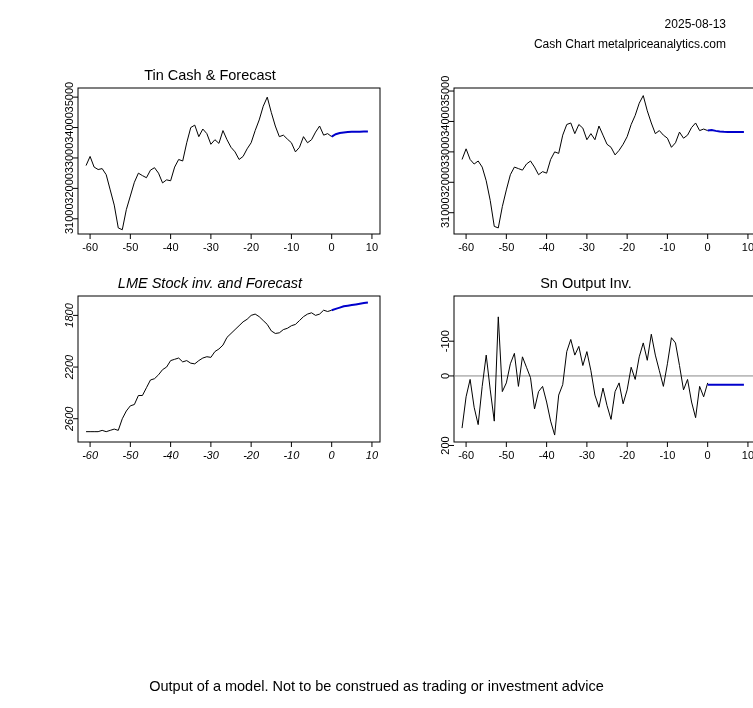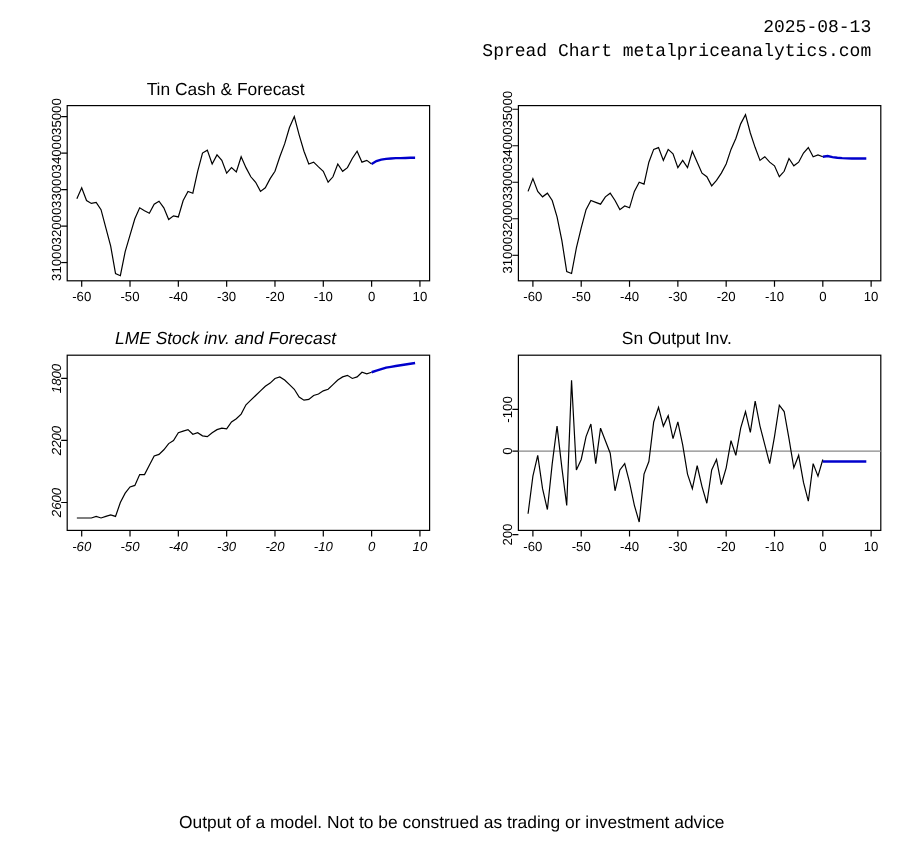--- a/index.html
+++ b/index.html
@@ -13,38 +13,38 @@
     font-family: "Liberation Sans", sans-serif;
     color: #000000;
     overflow: hidden;
     position: relative;
   }
   .header {
     position: absolute;
     top: 14px;
     right: 27px;
     text-align: right;
-    font-size: 15px;
+    font-size: 12px;
     line-height: 20px;
-    font-family: Liberation Mono, monospace;
   }
   .header div { white-space: nowrap; }
 
   .grid {
     position: absolute;
     top: 62px;
     left: 0;
     width: 753px;
     height: 610px;
   }
 
   .panel {
     position: absolute;
     width: 376px;
     height: 208px;
+    margin-left: 22px;
   }
   .panel.p0 { left: 0px;   top: 0px; }
   .panel.p1 { left: 376px; top: 0px; }
   .panel.p2 { left: 0px;   top: 208px; font-style: italic; }
   .panel.p3 { left: 376px; top: 208px; }
 
   .panel-title {
     position: absolute;
     top: 4px;
     left: 0;
@@ -72,21 +72,21 @@
     font-family: "Liberation Sans", sans-serif;
     fill: #000000;
   }
   .tick-label { font-size: 11px; }
 </style>
 </head>
 <body>
 
 <div class="header">
   <div>2025-08-13</div>
-  <div>Spread Chart metalpriceanalytics.com</div>
+  <div>Cash Chart metalpriceanalytics.com</div>
 </div>
 
 <div class="grid">
   <div class="panel p0">
     <div class="panel-title">Tin Cash &amp; Forecast</div>
     <svg class="plotsvg" id="plot0">
         <rect x="56" y="26" width="302" height="146" fill="none" stroke="#000000" stroke-width="1"></rect>
         <line x1="68.08" x2="68.08" y1="172" y2="177" stroke="#000000" stroke-width="1"></line>
         <text x="68.08" y="189" text-anchor="middle" class="tick-label">-60</text>
         <line x1="108.34666666666666" x2="108.34666666666666" y1="172" y2="177" stroke="#000000" stroke-width="1"></line>

